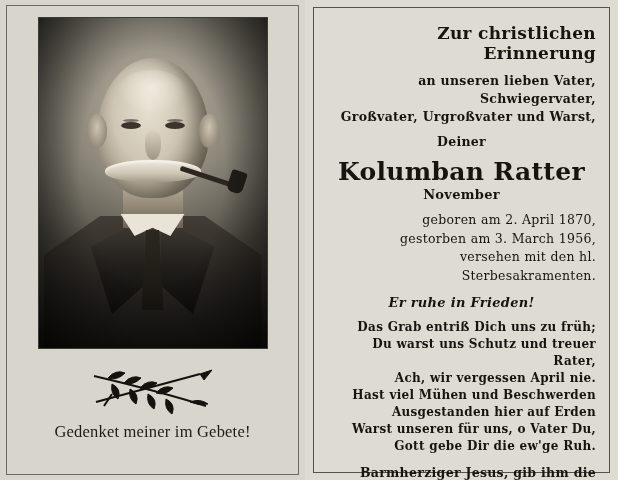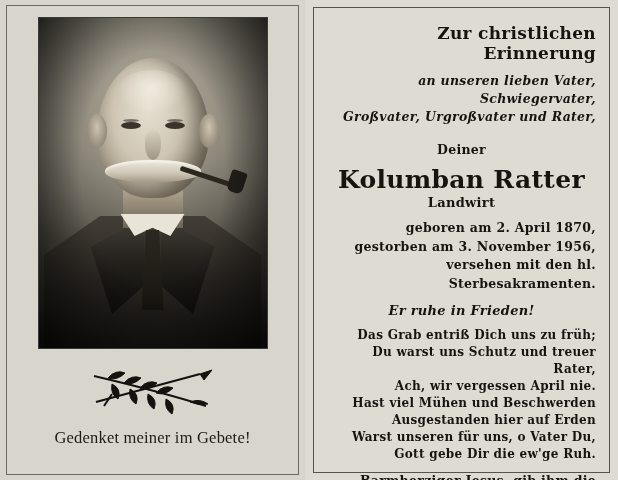--- a/index.html
+++ b/index.html
@@ -199,21 +199,21 @@
   }
 
   .emblem {
     position: relative;
     width: 150px;
     height: 54px;
     margin-top: 14px;
   }
   .emblem svg { display: block; }
   .left-caption {
-    margin-top: 12px;
+    margin-top: 6px;
     font-family: "Liberation Serif", serif;
     font-size: 16.5px;
     color: #1d1b17;
     letter-spacing: .2px;
     text-align: right;
   }
 
   
   .right-card {
     position: relative;
@@ -250,42 +250,41 @@
   }
   .r-title {
     font-size: 17px;
     line-height: 1.15;
     margin-bottom: 9px;
   }
   .r-sub {
     font-size: 12.5px;
     line-height: 1.45;
     font-weight: bold;
-    margin-bottom: 16px;
-    font-style: italic;
+    margin-bottom: 8px;
   }
   .r-herr {
     font-size: 12.5px;
     font-weight: bold;
     margin-bottom: 7px;
   }
   .r-name {
     font-size: 25px;
     line-height: 1.1;
     margin: 2px 0 1px 0;
   }
   .r-occupation {
     font-size: 13px;
     font-weight: bold;
     margin-bottom: 9px;
   }
   .r-dates {
     font-size: 12.5px;
     line-height: 1.5;
-    font-weight: bold;
+    font-weight: normal;
     margin-bottom: 9px;
   }
   .r-rest {
     font-size: 13px;
     font-weight: bold;
     margin-bottom: 9px;
     font-style: italic;
   }
   .r-poem {
     font-size: 12px;
@@ -360,31 +359,31 @@
 
   <div class="gutter"></div>
 
   <div class="right-card">
     <div class="right-inner">
 
       <div class="fraktur r-title">Zur christlichen Erinnerung</div>
 
       <div class="fraktur r-sub">
         <span class="line">an unseren lieben Vater, Schwiegervater,</span>
-        <span class="line">Großvater, Urgroßvater und Rater,</span>
+        <span class="line">Großvater, Urgroßvater und Warst,</span>
       </div>
 
       <div class="fraktur r-herr">Deiner</div>
 
       <div class="fraktur r-name">Kolumban Ratter</div>
-      <div class="fraktur r-occupation">Landwirt</div>
+      <div class="fraktur r-occupation">November</div>
 
       <div class="fraktur r-dates">
         <span class="line">geboren am 2. April 1870,</span>
-        <span class="line">gestorben am 3. November 1956,</span>
+        <span class="line">gestorben am 3. March 1956,</span>
         <span class="line">versehen mit den hl. Sterbesakramenten.</span>
       </div>
 
       <div class="fraktur r-rest">Er ruhe in Frieden!</div>
 
       <div class="fraktur r-poem">
         <span class="line">Das Grab entriß Dich uns zu früh;</span>
         <span class="line">Du warst uns Schutz und treuer Rater,</span>
         <span class="line">Ach, wir vergessen April nie.</span>
         <span class="line">Hast viel Mühen und Beschwerden</span>

